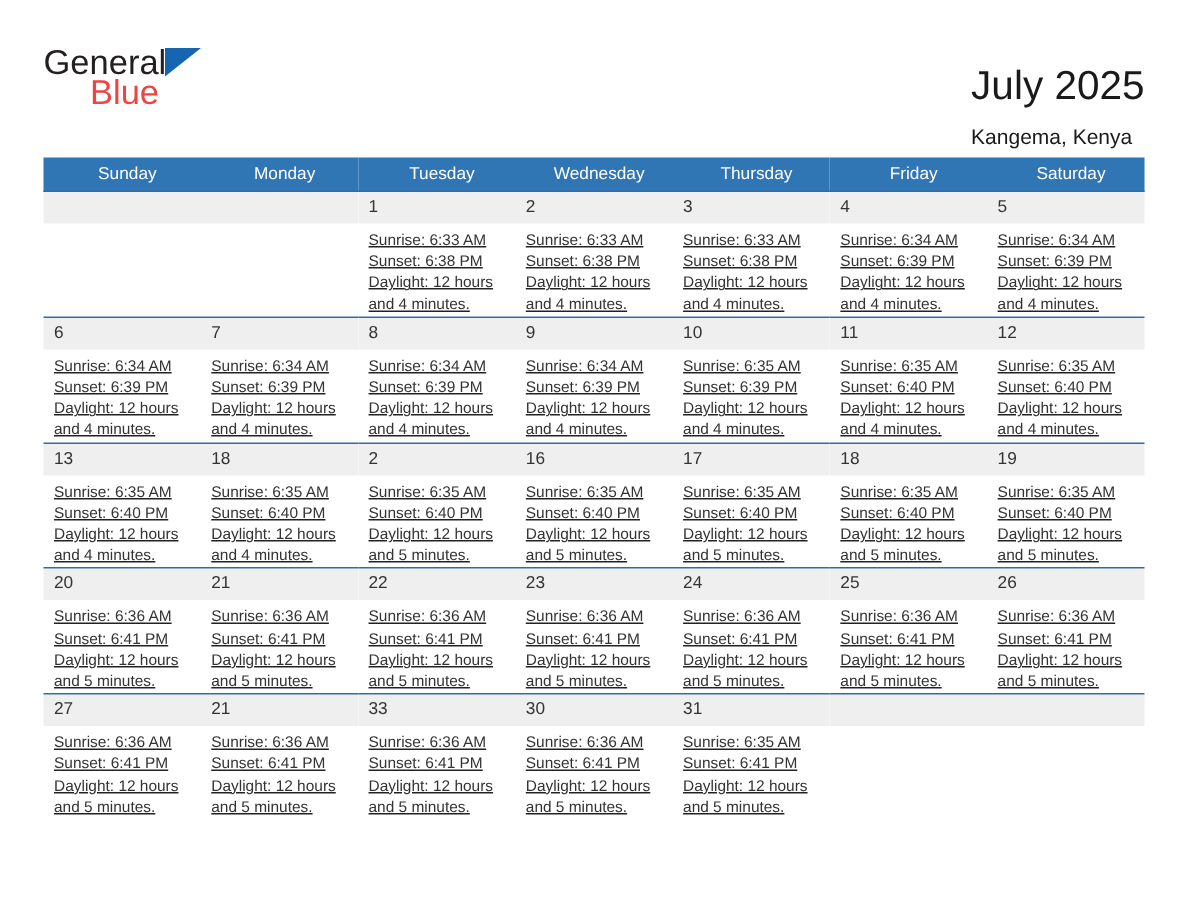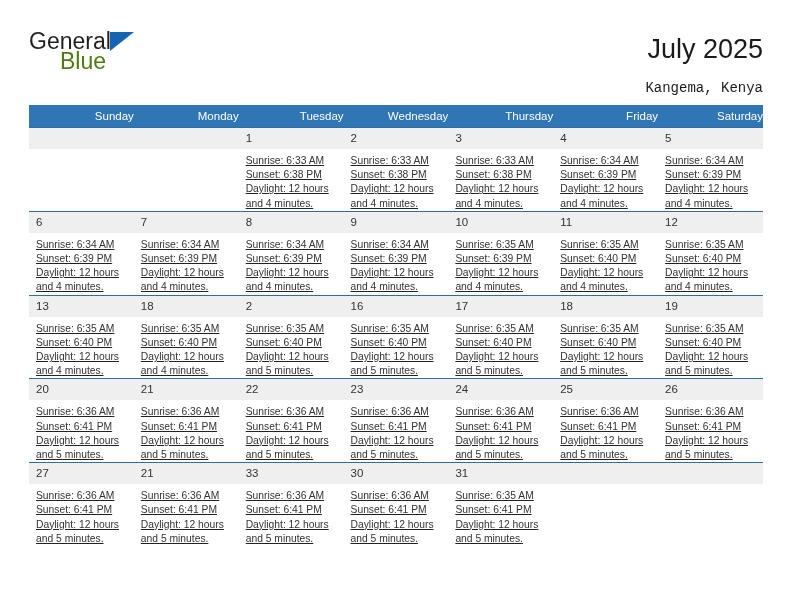--- a/index.html
+++ b/index.html
@@ -51,62 +51,61 @@
     height: 0;
     border-left: 24px solid #1565b0;
     border-bottom: 19px solid transparent;
     vertical-align: top;
     margin-left: -1px;
     margin-top: 4px;
   }
   .brand-blue {
     display: block;
     font-size: 23px;
-    color: #4d7c0f;
+    color: #ef4444;
     margin-top: -6px;
     margin-left: 31px;
     line-height: 26px;
   }
   .title-block {
     position: absolute;
     right: 0;
-    top: 4px;
-    text-align: right;
+    top: 12px;
+    text-align: left;
   }
   .cal-title {
     font-size: 27px;
     color: #1a1a1a;
     line-height: 34px;
     font-weight: 400;
     white-space: nowrap;
   }
   .cal-subtitle {
     font-size: 14px;
     color: #1a1a1a;
     line-height: 20px;
-    margin-top: 12px;
+    margin-top: 7px;
     white-space: nowrap;
-    font-family: Liberation Mono, monospace;
   }
 
   
   .calendar {
     position: absolute;
     left: 29px;
     top: 105px;
     width: 734px;
     border-collapse: collapse;
     table-layout: fixed;
   }
   .calendar th {
     background: #3075b4;
     color: #ffffff;
     font-size: 11.5px;
     font-weight: normal;
-    text-align: right;
+    text-align: center;
     padding: 5px 0 5px 7px;
     height: 12px;
     border: none;
   }
   .calendar td {
     vertical-align: top;
     padding: 0;
     border: none;
     border-top: 1px solid #2e6da4;
     height: 74px;

